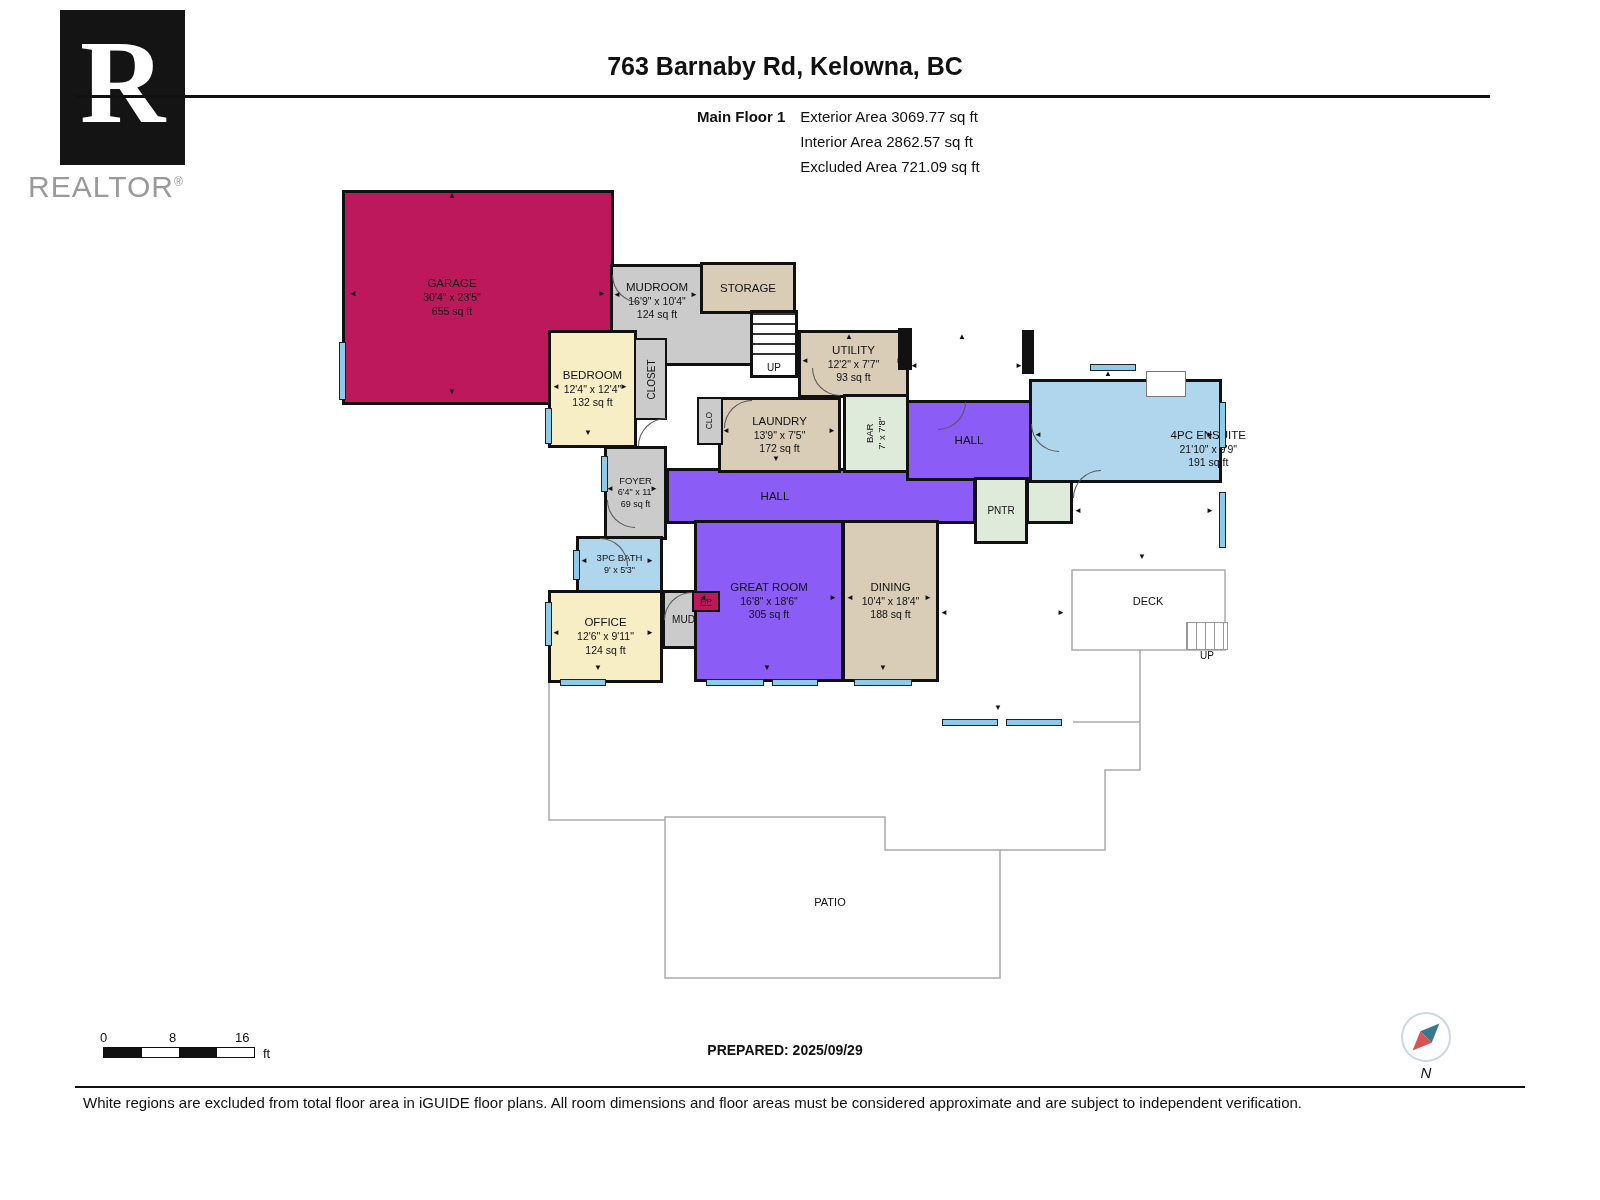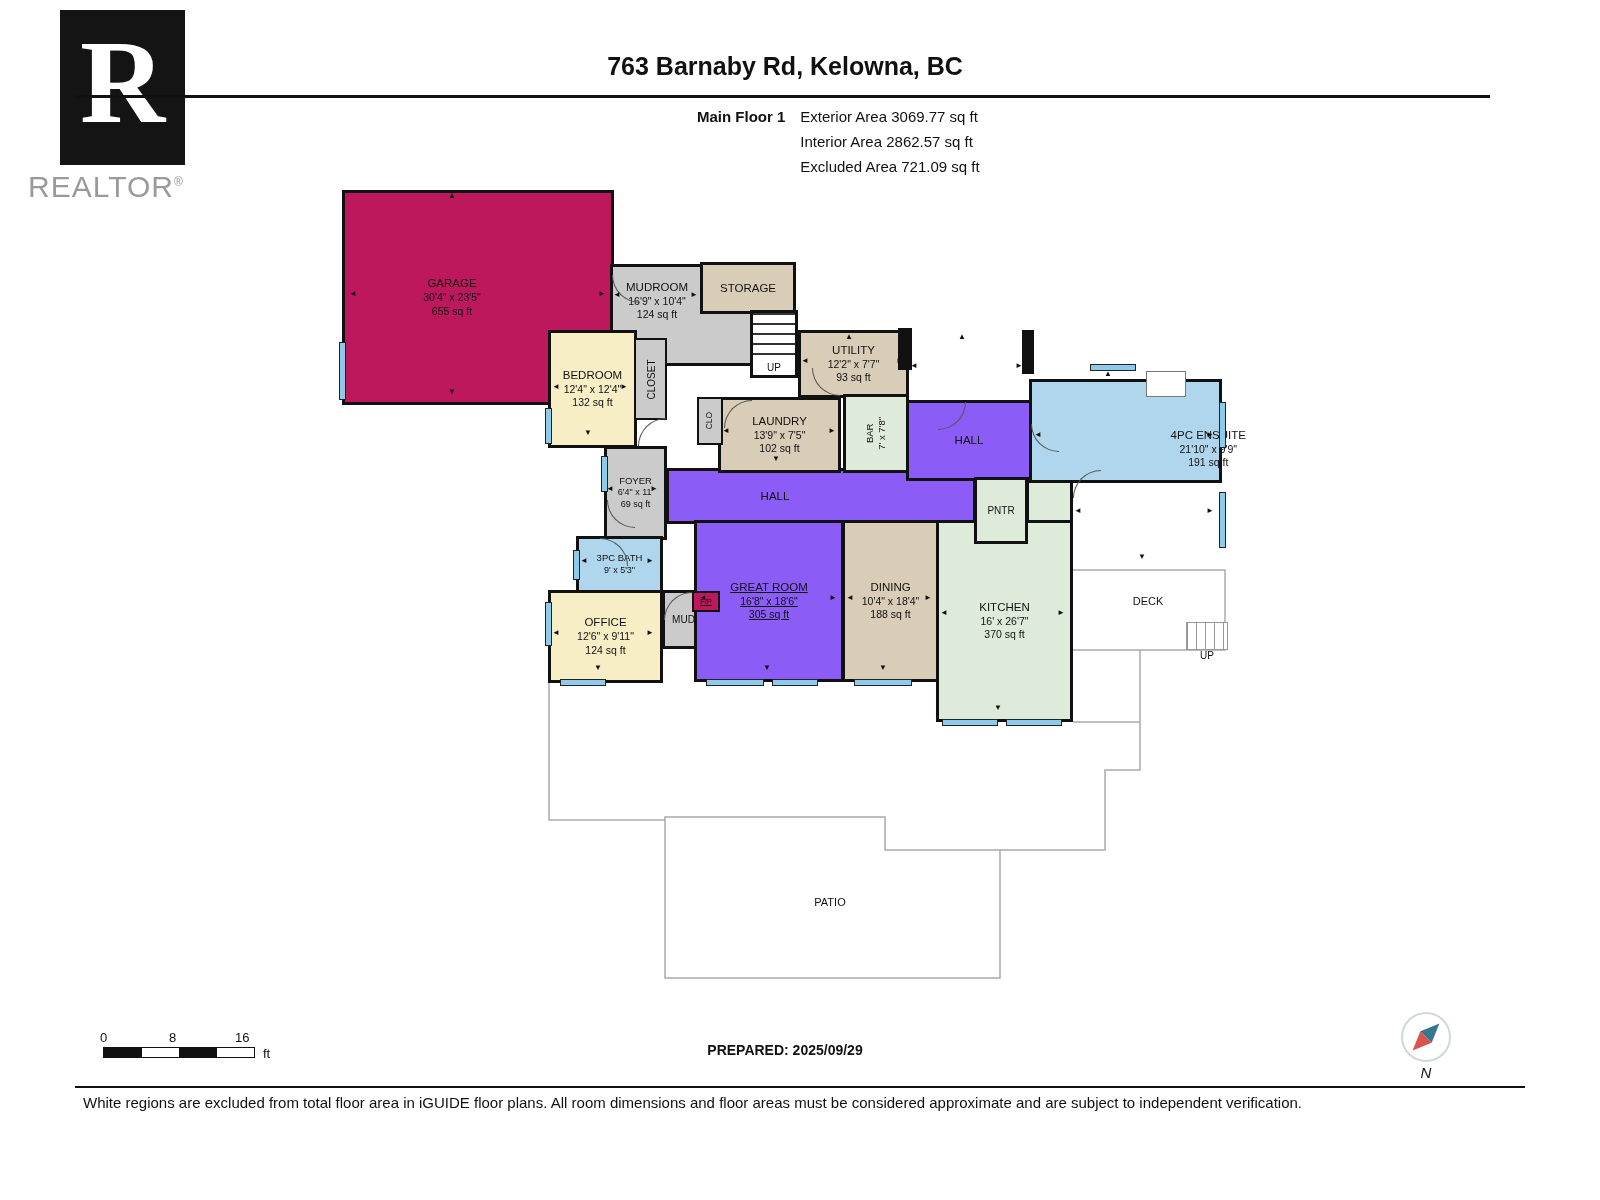--- a/index.html
+++ b/index.html
@@ -167,21 +167,21 @@
       <span>21'10" x 9'9"</span>
       <span>191 sq ft</span>
     </div>
   </div>
   <div class="fixture" style="left:1146px;top:371px;width:40px;height:26px;"></div>
 
   <div class="room tan" style="left:718px;top:397px;width:123px;height:76px;">
     <div class="rl">
       <span class="rn">LAUNDRY</span>
       <span>13'9" x 7'5"</span>
-      <span>102 sq ft</span>
+      <span>172 sq ft</span>
     </div>
   </div>
 
   <div class="room gray ov vert thin" style="left:697px;top:397px;width:26px;height:48px;">
     <div class="rl" style="font-size:8.5px;">
         <span>CLO</span>
       </div>
   </div>
 
   <div class="room green vert" style="left:843px;top:394px;width:66px;height:79px;">
@@ -224,21 +224,21 @@
       <span>124 sq ft</span>
     </div>
   </div>
 
   <div class="room gray" style="left:662px;top:590px;width:43px;height:59px;">
     <div class="rl" style="font-size:10px;">
         <span>MUD</span>
       </div>
   </div>
 
-  <div class="room cream" style="left:694px;top:520px;width:150px;height:162px;text-decoration:underline;">
+  <div class="room cream" style="left:694px;top:520px;width:150px;height:162px;">
     <div class="rl">
       <span class="rn">GREAT ROOM</span>
       <span>16'8" x 18'6"</span>
       <span>305 sq ft</span>
     </div>
   </div>
 
   <div class="room white ov3 thin" style="left:692px;top:591px;width:28px;height:21px;text-decoration:underline;">
     <div class="rl" style="font-size:7.5px;">
         <span>F/P</span>
@@ -246,27 +246,20 @@
   </div>
 
   <div class="room tan" style="left:842px;top:520px;width:97px;height:162px;">
     <div class="rl">
       <span class="rn">DINING</span>
       <span>10'4" x 18'4"</span>
       <span>188 sq ft</span>
     </div>
   </div>
 
-  <div class="room green" style="left:936px;top:520px;width:137px;height:202px;">
-    <div class="rl">
-      <span class="rn">KITCHEN</span>
-      <span>16' x 26'7"</span>
-      <span>370 sq ft</span>
-    </div>
-  </div>
 
   <div class="wallchunk" style="left:898px;top:328px;width:14px;height:42px;"></div>
   <div class="wallchunk" style="left:1022px;top:330px;width:12px;height:44px;"></div>
 
   <div class="window" style="left:339px;top:342px;width:7px;height:58px;"></div>
   <div class="window" style="left:545px;top:408px;width:7px;height:36px;"></div>
   <div class="window" style="left:601px;top:456px;width:7px;height:36px;"></div>
   <div class="window" style="left:573px;top:550px;width:7px;height:30px;"></div>
   <div class="window" style="left:545px;top:602px;width:7px;height:44px;"></div>
   <div class="window" style="left:560px;top:679px;width:46px;height:7px;"></div>

